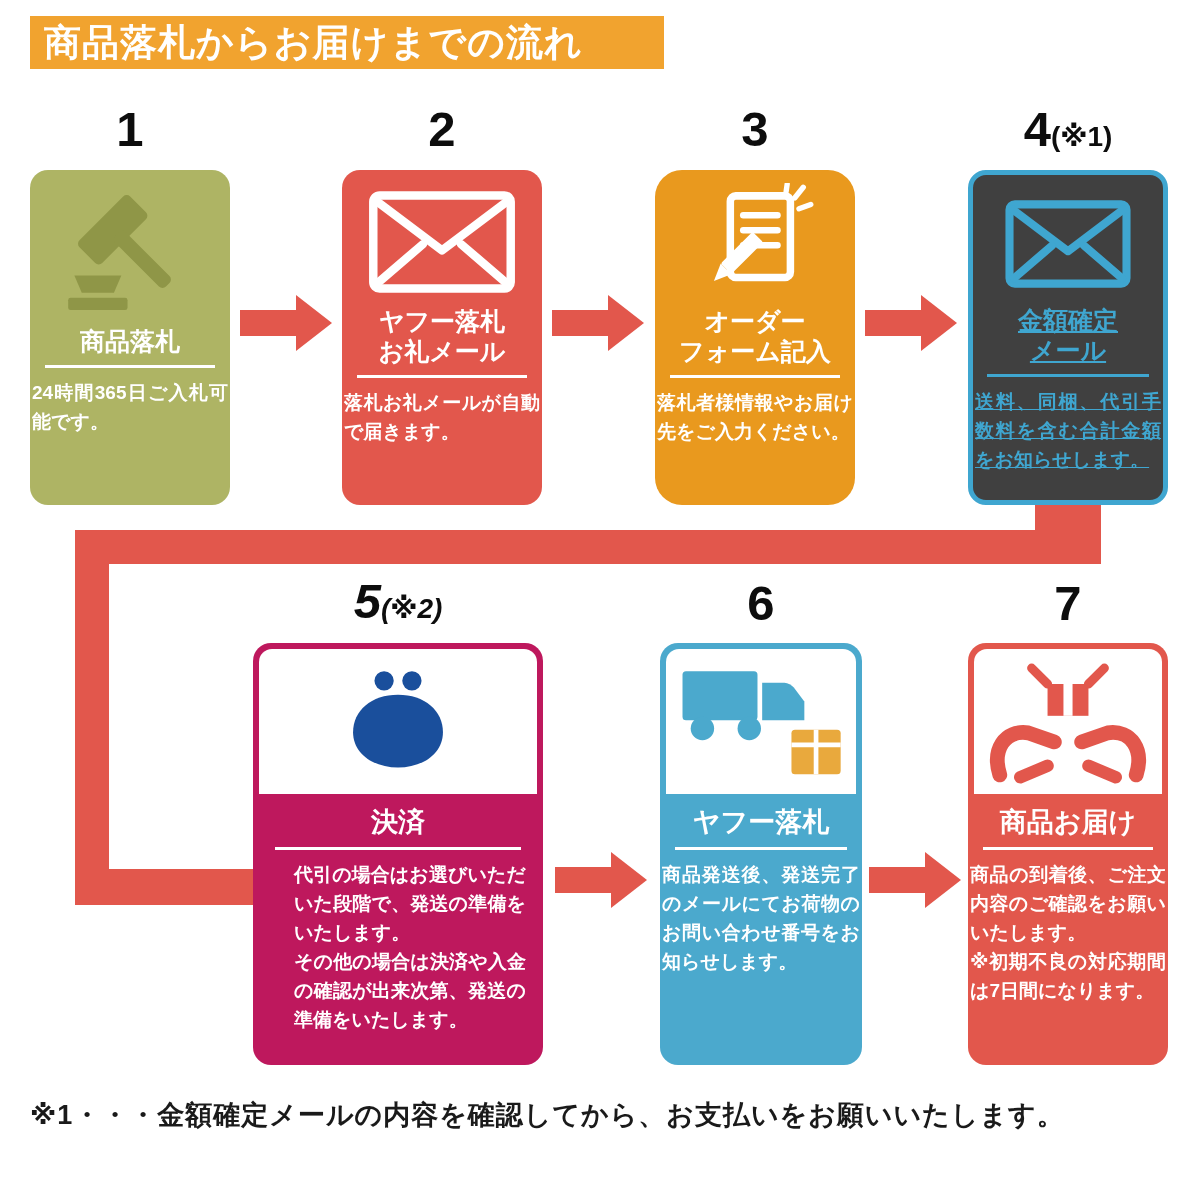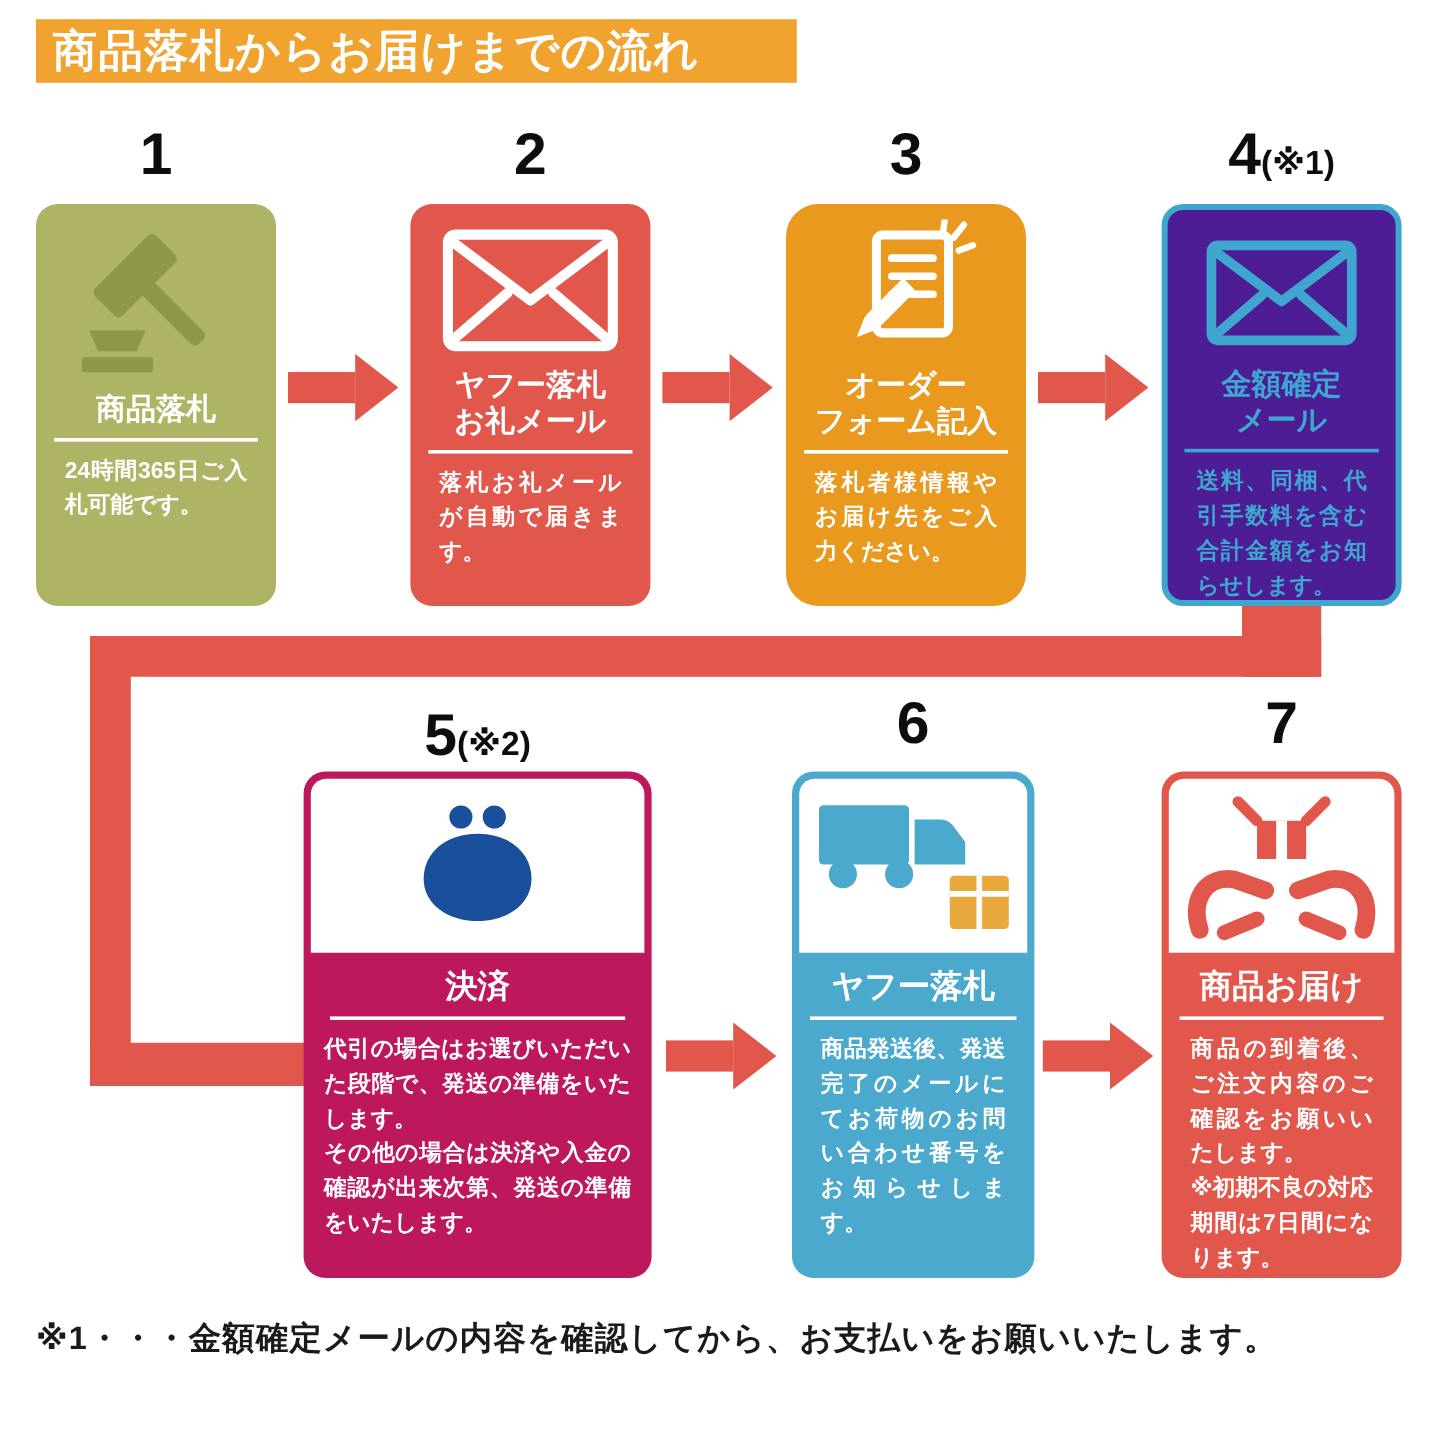--- a/index.html
+++ b/index.html
@@ -19,42 +19,42 @@
   .ar2{left:552px;top:295px;}
   .ar3{left:865px;top:295px;}
   .ar4{left:555px;top:852px;}
   .ar5{left:869px;top:852px;}
   .step-num{position:absolute;text-align:center;font-size:49px;height:58px;line-height:58px;color:#0d0d0d;}
   .step-num .num-note{font-size:28px;}
   .n1{left:30px;top:100px;width:200px;}
   .n2{left:342px;top:100px;width:200px;}
   .n3{left:655px;top:100px;width:200px;}
   .n4{left:968px;top:100px;width:200px;}
-  .n5{left:253px;top:584px;width:290px;}
+  .n5{left:253px;top:572px;width:290px;font-style:italic;}
   .n6{left:660px;top:574px;width:202px;}
   .n7{left:968px;top:574px;width:200px;}
   .step-box{position:absolute;border-radius:18px;color:#fff;}
   .b1{left:30px;top:170px;width:200px;height:335px;background:#AEB464;}
   .b2{left:342px;top:170px;width:200px;height:335px;background:#E2574C;}
   .b3{left:655px;top:170px;width:200px;height:335px;background:#E9991E;border-radius:27px;}
-  .b4{left:968px;top:170px;width:200px;height:335px;background:#4c1d95;border:5px solid #3FA6D0;color:#3FA6D0;}
+  .b4{left:968px;top:170px;width:200px;height:335px;background:#404040;border:5px solid #3FA6D0;color:#3FA6D0;text-decoration:underline;}
   .b5{left:253px;top:643px;width:290px;height:422px;background:#be185d;}
   .b6{left:660px;top:643px;width:202px;height:422px;background:#4BA9CD;}
   .b7{left:968px;top:643px;width:200px;height:422px;background:#E2574C;}
   .icon-wrap{height:132px;padding-top:12px;display:flex;align-items:center;justify-content:center;}
   .b1 .icon-wrap{height:152px;color:#8F9647;}
   .b4 .icon-wrap{height:126px;}
   .panel{margin:6px 6px 0;height:145px;background:#fff;border-radius:13px 13px 0 0;display:flex;align-items:center;justify-content:center;}
   .b5 .panel{color:#1A4F9C;}
   .b6 .panel{color:#4BA9CD;}
   .b7 .panel{color:#E2574C;}
   .step-title{white-space:pre-line;text-align:center;font-size:25px;line-height:1.2;width:85%;margin:4px auto 0;padding-bottom:9px;border-bottom:3px solid currentColor;}
   .row2 .step-title{font-size:27px;margin-top:12px;}
-  .step-desc{white-space:pre-line;font-size:19px;line-height:1.52;padding:11px 24px 0;text-align:justify;}
-  .b5 .step-desc{padding:11px 17px 0;}
+  .step-desc{white-space:pre-line;font-size:19px;line-height:1.52;padding:11px 2px 0;text-align:justify;}
+  .b5 .step-desc{padding:11px 17px 0;margin-left:24px;}
   .note{position:absolute;left:30px;font-size:27px;color:#1a1a1a;letter-spacing:1px;text-align:center;}
   .note1{top:1097px;}
   .note2{top:1153px;}
   svg{display:block;}
 </style>
 </head>
 <body>
 
 <div class="canvas">
 

